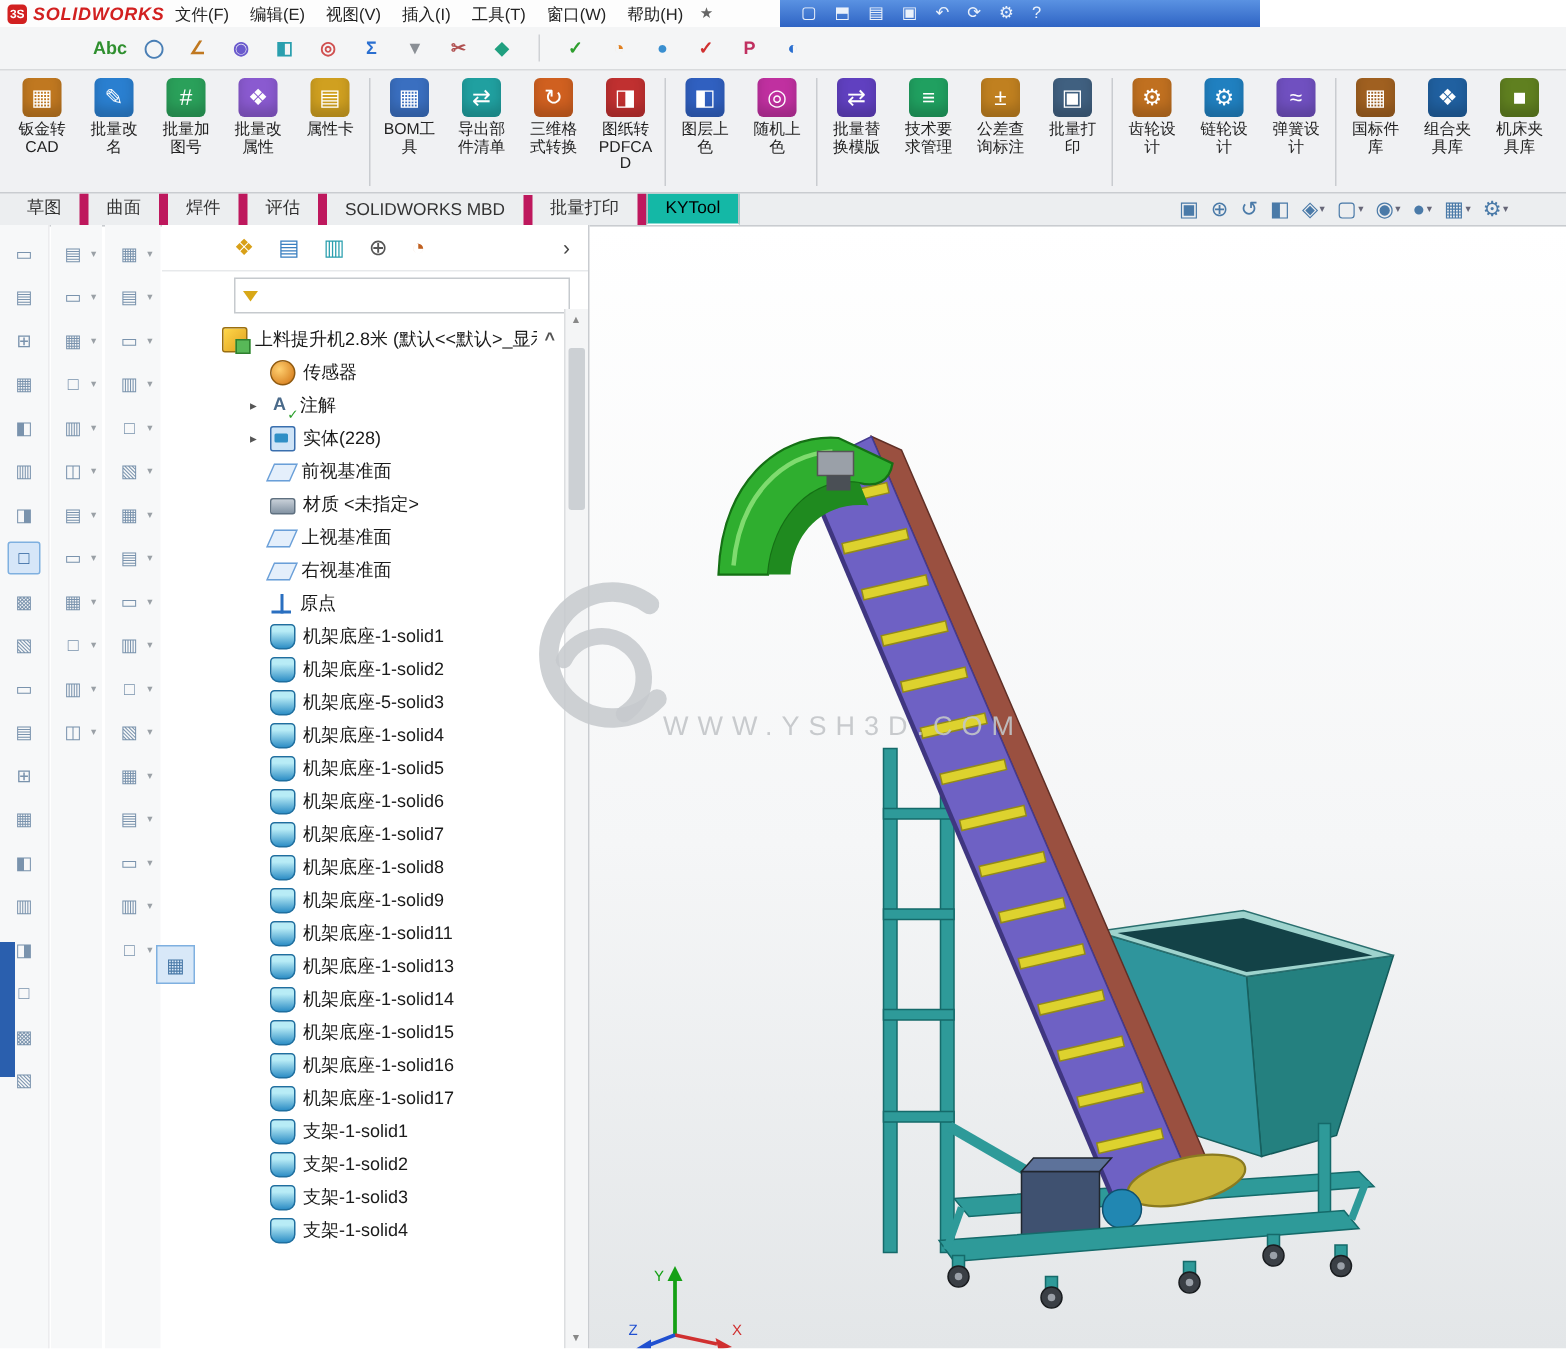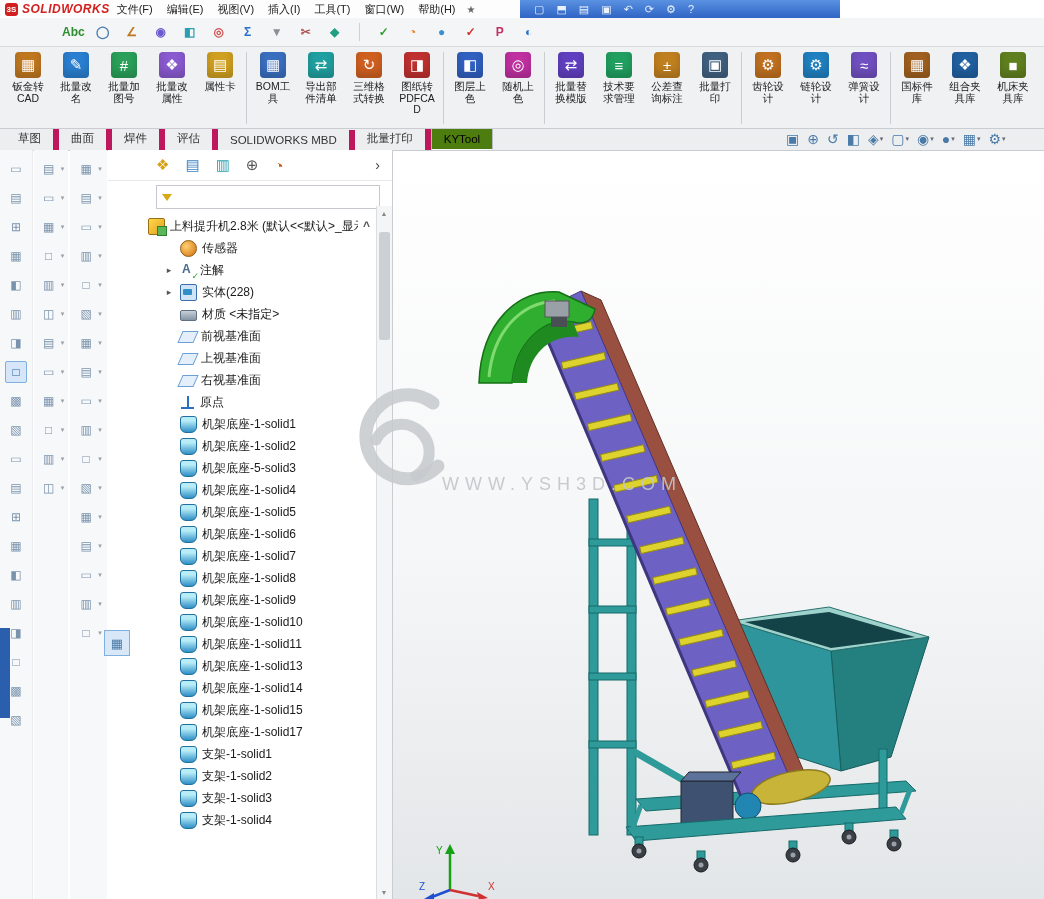--- a/index.html
+++ b/index.html
@@ -31,21 +31,21 @@
   .rbtn{width:48px;display:flex;flex-direction:column;align-items:center;padding-top:4px;gap:3px;cursor:default}
   .ricon{width:26px;height:26px;border-radius:4px;color:#fff;font-size:15px;display:flex;
          align-items:center;justify-content:center;box-shadow:inset 0 -6px 8px rgba(0,0,0,.18)}
   .rlabel{font-size:10.5px;line-height:11.5px;text-align:center;color:#222;width:38px;word-break:break-word}
   .rsep{width:1px;background:#c9ccd0;margin:4px 2px}
 
   
   #tabrow{position:absolute;left:0;top:126px;width:1044px;height:24px;background:#eceef0;
           border-bottom:1px solid #c9ccd0;display:flex;align-items:flex-end;padding-left:6px;z-index:2}
   .tab{padding:4px 12px 4px;font-size:11.5px;color:#333;border-right:6px solid #be185d;cursor:default}
-  .tab.active{background:#4d7c0f;border:1px solid #b9bdc2;border-bottom:1px solid #fff;color:#000}
+  .tab.active{background:#14b8a6;border:1px solid #b9bdc2;border-bottom:1px solid #fff;color:#000}
 
   
   #headsup{position:absolute;left:784px;top:127px;height:24px;display:flex;align-items:center;gap:4px;z-index:6}
   .hicon{display:flex;align-items:center;color:#4a7aa8;font-size:14px;padding:0 2px;cursor:default}
   .hcaret{font-size:7px;color:#667;margin-left:1px}
 
   
   .rail{position:absolute;top:150px;bottom:0;background:#f7f8f9;display:flex;flex-direction:column;
         align-items:center;padding-top:8px;gap:7px;z-index:3}
   #rail-a{left:0;width:32px;border-right:1px solid #ececee}
@@ -453,29 +453,29 @@
         <span class="texp">▸</span>
         <span class="ti ti-annotations"></span>
         <span class="tlabel">注解</span>
       </div>
       <div class="trow">
         <span class="texp">▸</span>
         <span class="ti ti-solids"></span>
         <span class="tlabel">实体(228)</span>
       </div>
       <div class="trow">
+        <span class="ti ti-plane"></span>
+        <span class="tlabel">前视基准面</span>
+      </div>
+      <div class="trow">
         <span class="ti ti-material"></span>
         <span class="tlabel">材质 &lt;未指定&gt;</span>
       </div>
       <div class="trow">
         <span class="ti ti-plane"></span>
-        <span class="tlabel">前视基准面</span>
-      </div>
-      <div class="trow">
-        <span class="ti ti-plane"></span>
         <span class="tlabel">上视基准面</span>
       </div>
       <div class="trow">
         <span class="ti ti-plane"></span>
         <span class="tlabel">右视基准面</span>
       </div>
       <div class="trow">
         <span class="ti ti-origin"></span>
         <span class="tlabel">原点</span>
       </div>
@@ -510,37 +510,37 @@
       <div class="trow">
         <span class="ti ti-solid"></span>
         <span class="tlabel">机架底座-1-solid8</span>
       </div>
       <div class="trow">
         <span class="ti ti-solid"></span>
         <span class="tlabel">机架底座-1-solid9</span>
       </div>
       <div class="trow">
         <span class="ti ti-solid"></span>
-        <span class="tlabel">机架底座-1-solid10</span>
-      </div>
-      <div class="trow">
-        <span class="ti ti-solid"></span>
         <span class="tlabel">机架底座-1-solid11</span>
       </div>
       <div class="trow">
         <span class="ti ti-solid"></span>
         <span class="tlabel">机架底座-1-solid13</span>
       </div>
       <div class="trow">
         <span class="ti ti-solid"></span>
         <span class="tlabel">机架底座-1-solid14</span>
       </div>
       <div class="trow">
         <span class="ti ti-solid"></span>
         <span class="tlabel">机架底座-1-solid15</span>
+      </div>
+      <div class="trow">
+        <span class="ti ti-solid"></span>
+        <span class="tlabel">机架底座-1-solid16</span>
       </div>
       <div class="trow">
         <span class="ti ti-solid"></span>
         <span class="tlabel">机架底座-1-solid17</span>
       </div>
       <div class="trow">
         <span class="ti ti-solid"></span>
         <span class="tlabel">支架-1-solid1</span>
       </div>
       <div class="trow">

